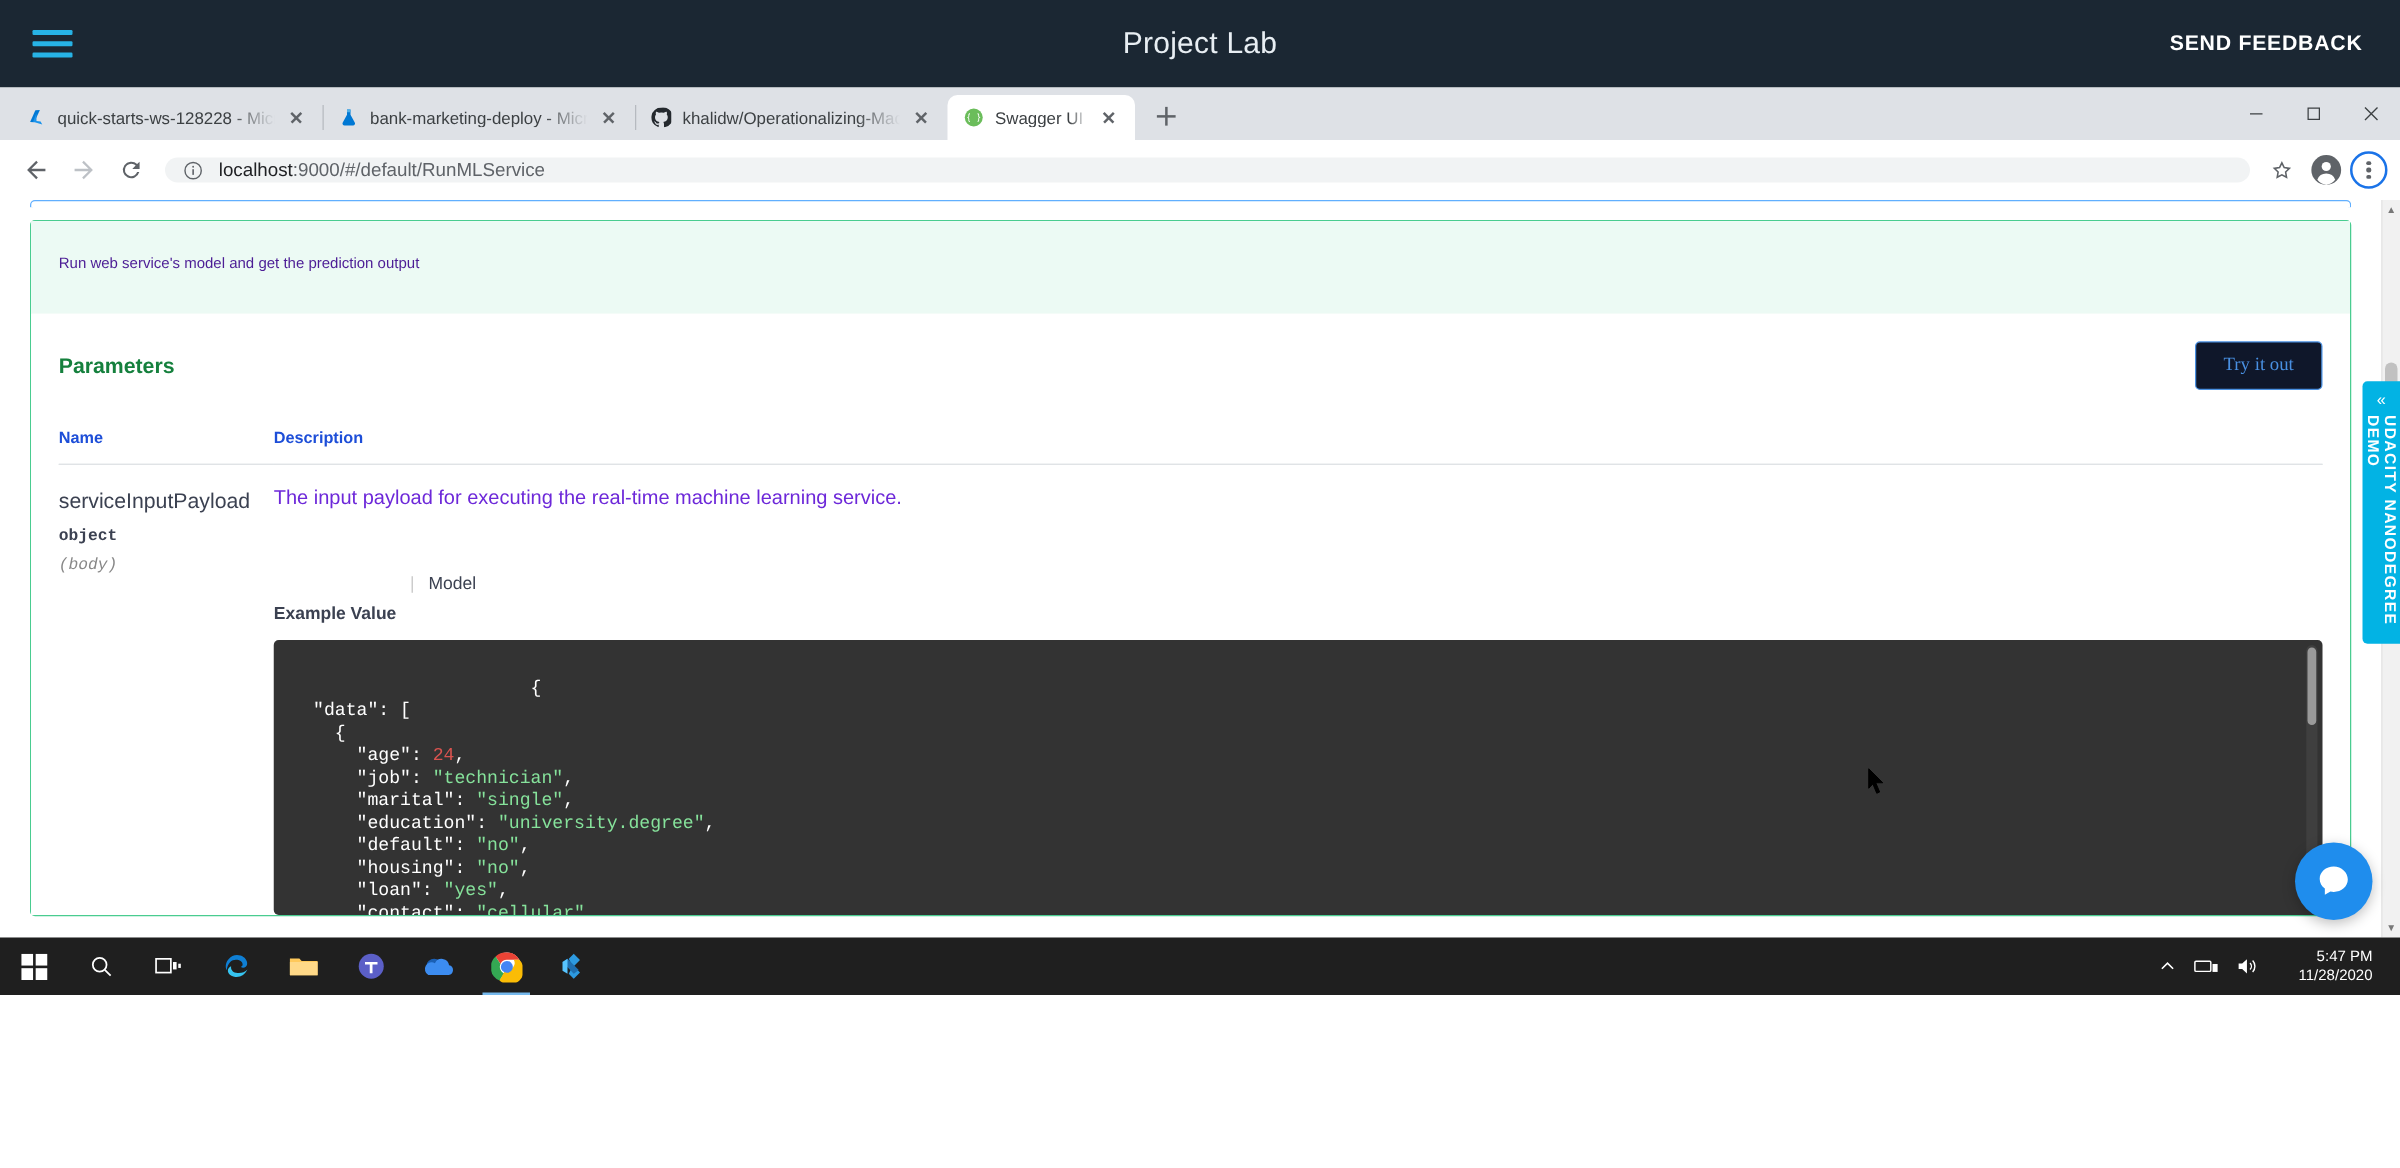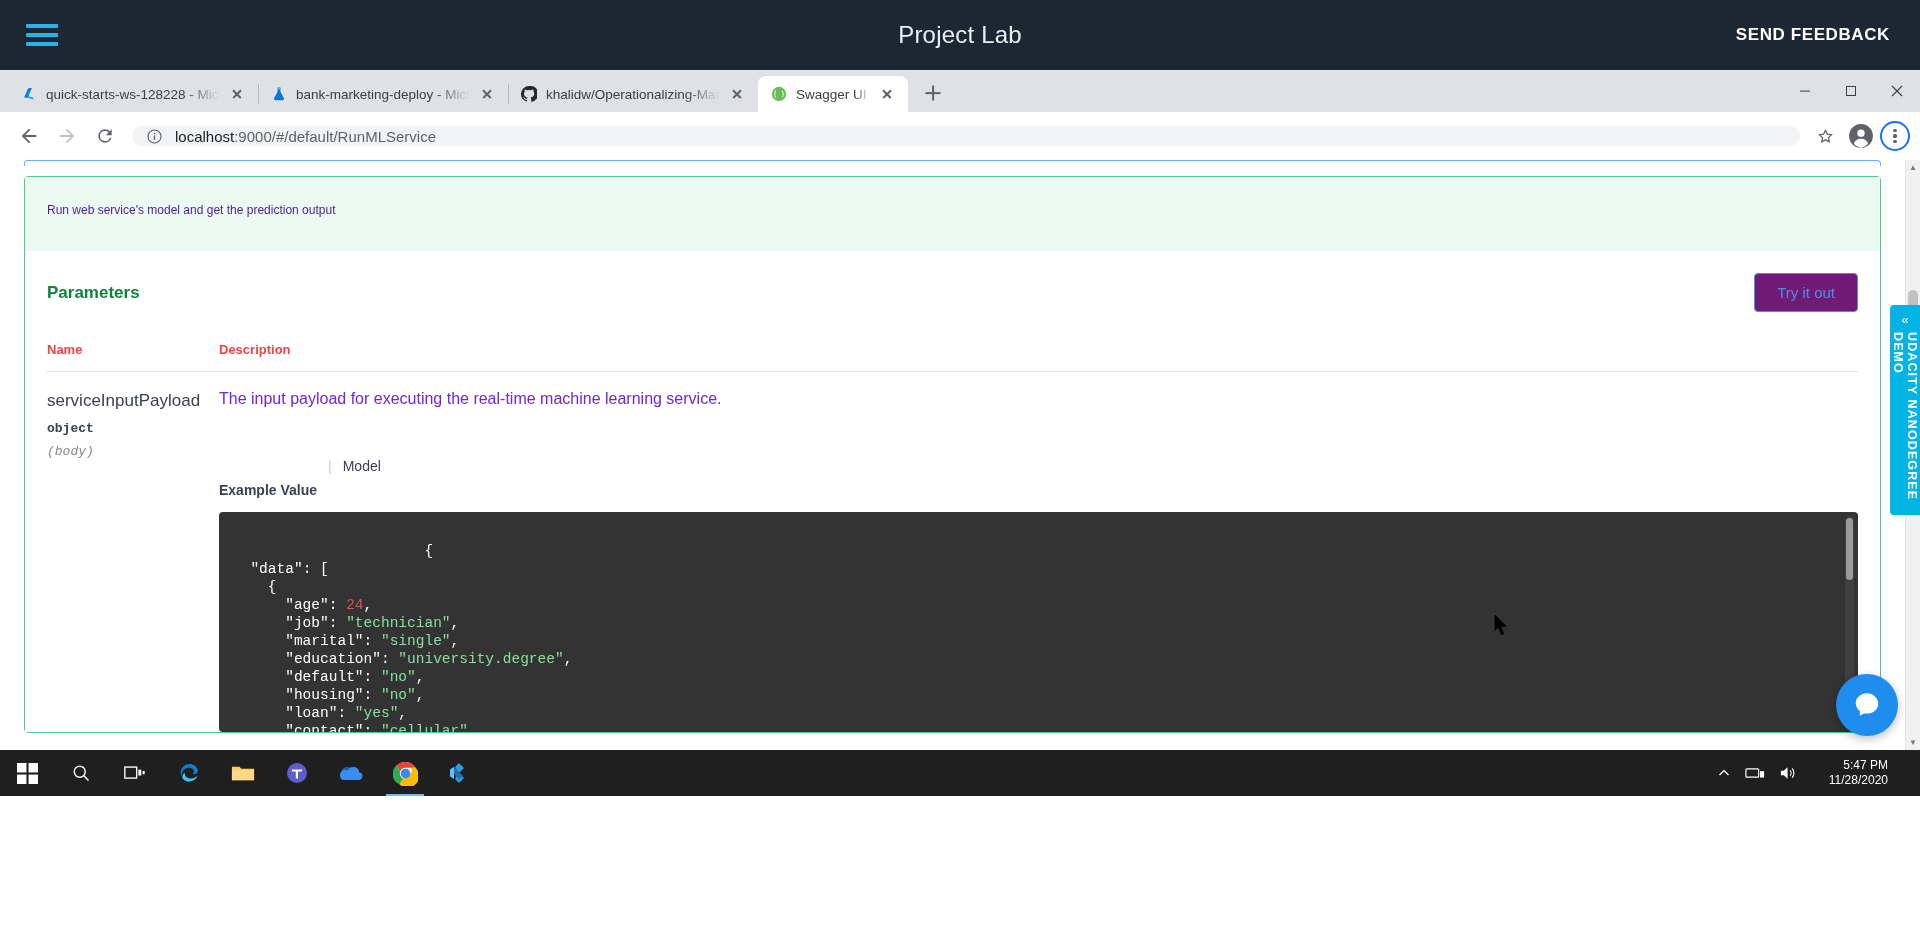--- a/index.html
+++ b/index.html
@@ -89,26 +89,26 @@
              font-weight:700; color:#3b4151; }
   .lock-icon { margin-left:auto; margin-right:6px; }
 
   .opblock-body { background:#fff; }
   .op-description { background:#ecfaf4; padding:26px 22px 34px 22px; color:#4c1d95;
                     font-size:12px; }
   .params-wrap { background:#fff; padding:0 22px; }
   .params-header { display:flex; align-items:center; justify-content:space-between;
                    padding:22px 0 18px 0; }
   .params-title { font-size:17px; font-weight:700; color:#15803d; }
-  .tryout-btn { border:1px solid #4990e2; color:#4990e2; background:#701a75; border-radius:4px;
+  .tryout-btn { border:1px solid #4990e2; color:#4990e2; background:#0f172a; border-radius:4px;
                 font-size:15px; padding:10px 22px; cursor:pointer;
-                font-family:Liberation Sans, sans-serif;text-align:center; }
+                font-family:Liberation Serif, serif;text-align:center; }
 
   .ptable { width:100%; border-collapse:collapse; }
-  .ptable th { text-align:left; font-size:13px; color:#ef4444; font-weight:700;
+  .ptable th { text-align:left; font-size:13px; color:#1d4ed8; font-weight:700;
                padding:12px 0 14px 0; border-bottom:1px solid #e0e3e6; }
   .ptable th.col-name { width:172px; }
   .ptable td { vertical-align:top; padding:18px 0 0 0; }
   .param-name { font-size:17px; color:#3b4151; font-weight:400; line-height:1.3; }
   .param-type { font-family:"Liberation Mono", monospace; font-size:13px; color:#3b4151;
                 font-weight:700; margin-top:9px; }
   .param-in { font-family:"Liberation Mono", monospace; font-size:13px; color:#888;
               font-style:italic; margin-top:8px; }
   .param-desc { font-size:16px; color:#6d28d9; padding-left:0; }
   .example-tabs { margin-top:26px; font-size:14px; color:#3b4151; display:flex;
@@ -155,21 +155,21 @@
   
   .cursor { position:absolute; left:1494px; top:454px; pointer-events:none; }
 
   
   .taskbar { height:46px; background:#1f1f1f; display:flex; align-items:center;
              position:relative; }
   .tb-item { width:54px; height:46px; display:flex; align-items:center; justify-content:center;
              cursor:pointer; position:relative; }
   .tb-item.active::after { content:""; position:absolute; bottom:0; left:8px; right:8px;
              height:2.5px; background:#76b9ed; }
-  .tray { position:absolute; right:18px; height:46px; display:flex; align-items:center;
+  .tray { position:absolute; right:8px; height:46px; display:flex; align-items:center;
           gap:14px; padding-right:14px; color:#fff; }
   .tray-icon { cursor:pointer; display:flex; align-items:center; color:#fff; }
   .clock { text-align:right; font-size:12px; line-height:15px; color:#fff; cursor:pointer;
            min-width:76px; }
 </style>
 </head>
 <body>
 
 <div class="lab-header">
   <div class="hamburger">

